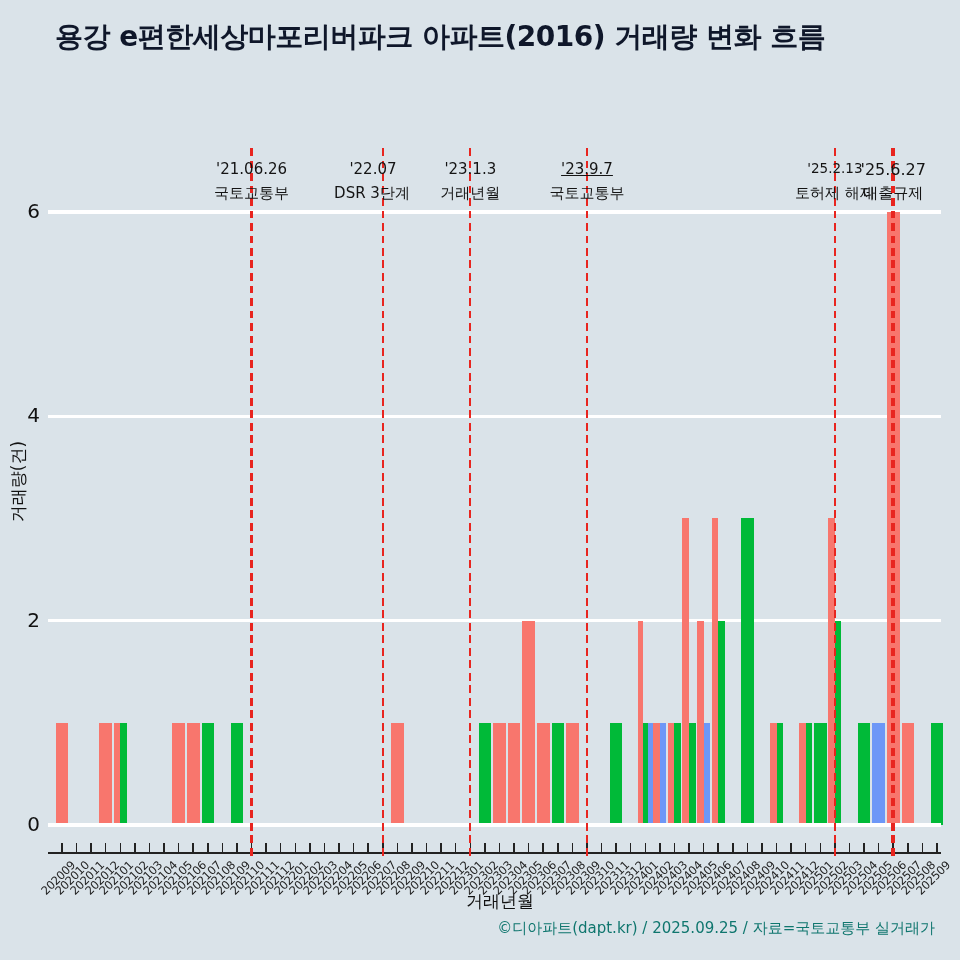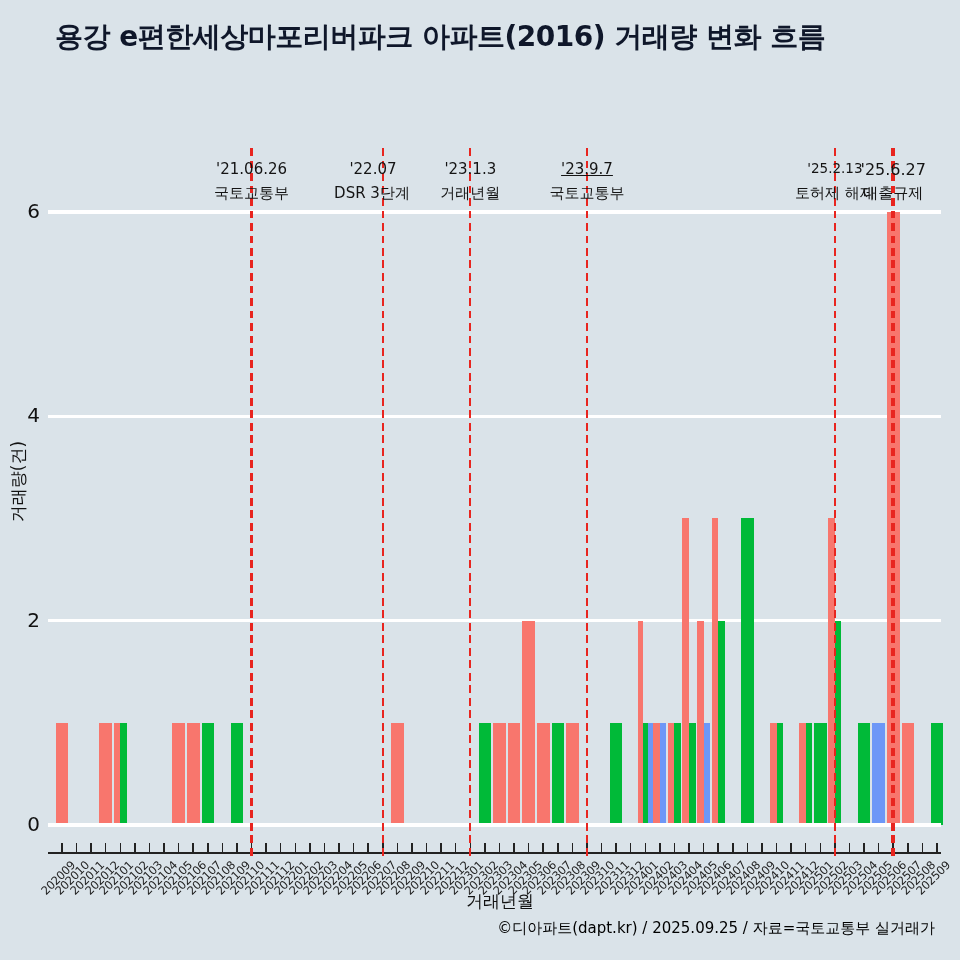--- a/index.html
+++ b/index.html
@@ -20,21 +20,21 @@
         transform:rotate(-90deg);transform-origin:center center;}
   #xlab{left:0;top:890px;width:1000px;text-align:center;font-size:17px;color:#111;}
   .tick{position:absolute;width:1.5px;height:9.5px;background:#222;z-index:2;}
   #axisline{left:48px;top:852px;width:893px;height:1.6px;background:#222;z-index:2;}
   .xtick-label{position:absolute;font-size:11.5px;color:#222;white-space:nowrap;letter-spacing:-0.3px;
         transform:rotate(-45deg);transform-origin:100% 0;z-index:2;}
   .vline{position:absolute;top:148px;height:709px;z-index:6;
         background:repeating-linear-gradient(to bottom,#e8251f 0,#e8251f 7.5px,rgba(0,0,0,0) 7.5px,rgba(0,0,0,0) 12.5px);}
   .ann-date{position:absolute;width:140px;text-align:center;color:#141414;z-index:7;white-space:nowrap;}
   .ann-label{position:absolute;width:160px;text-align:center;font-size:15px;color:#141414;z-index:7;white-space:nowrap;}
-  #footer{left:0;top:919px;width:935px;text-align:right;font-size:15px;color:#000000;}
+  #footer{left:0;top:919px;width:935px;text-align:right;font-size:15px;color:#0f766e;}
 </style>
 </head>
 <body>
 
 <div id="app">
   <div class="abs" id="title">용강 e편한세상마포리버파크 아파트(2016) 거래량 변화 흐름</div>
 
 
   <div class="abs" id="ylab">거래량(건)</div>
   <div class="abs" id="xlab">거래년월</div>

